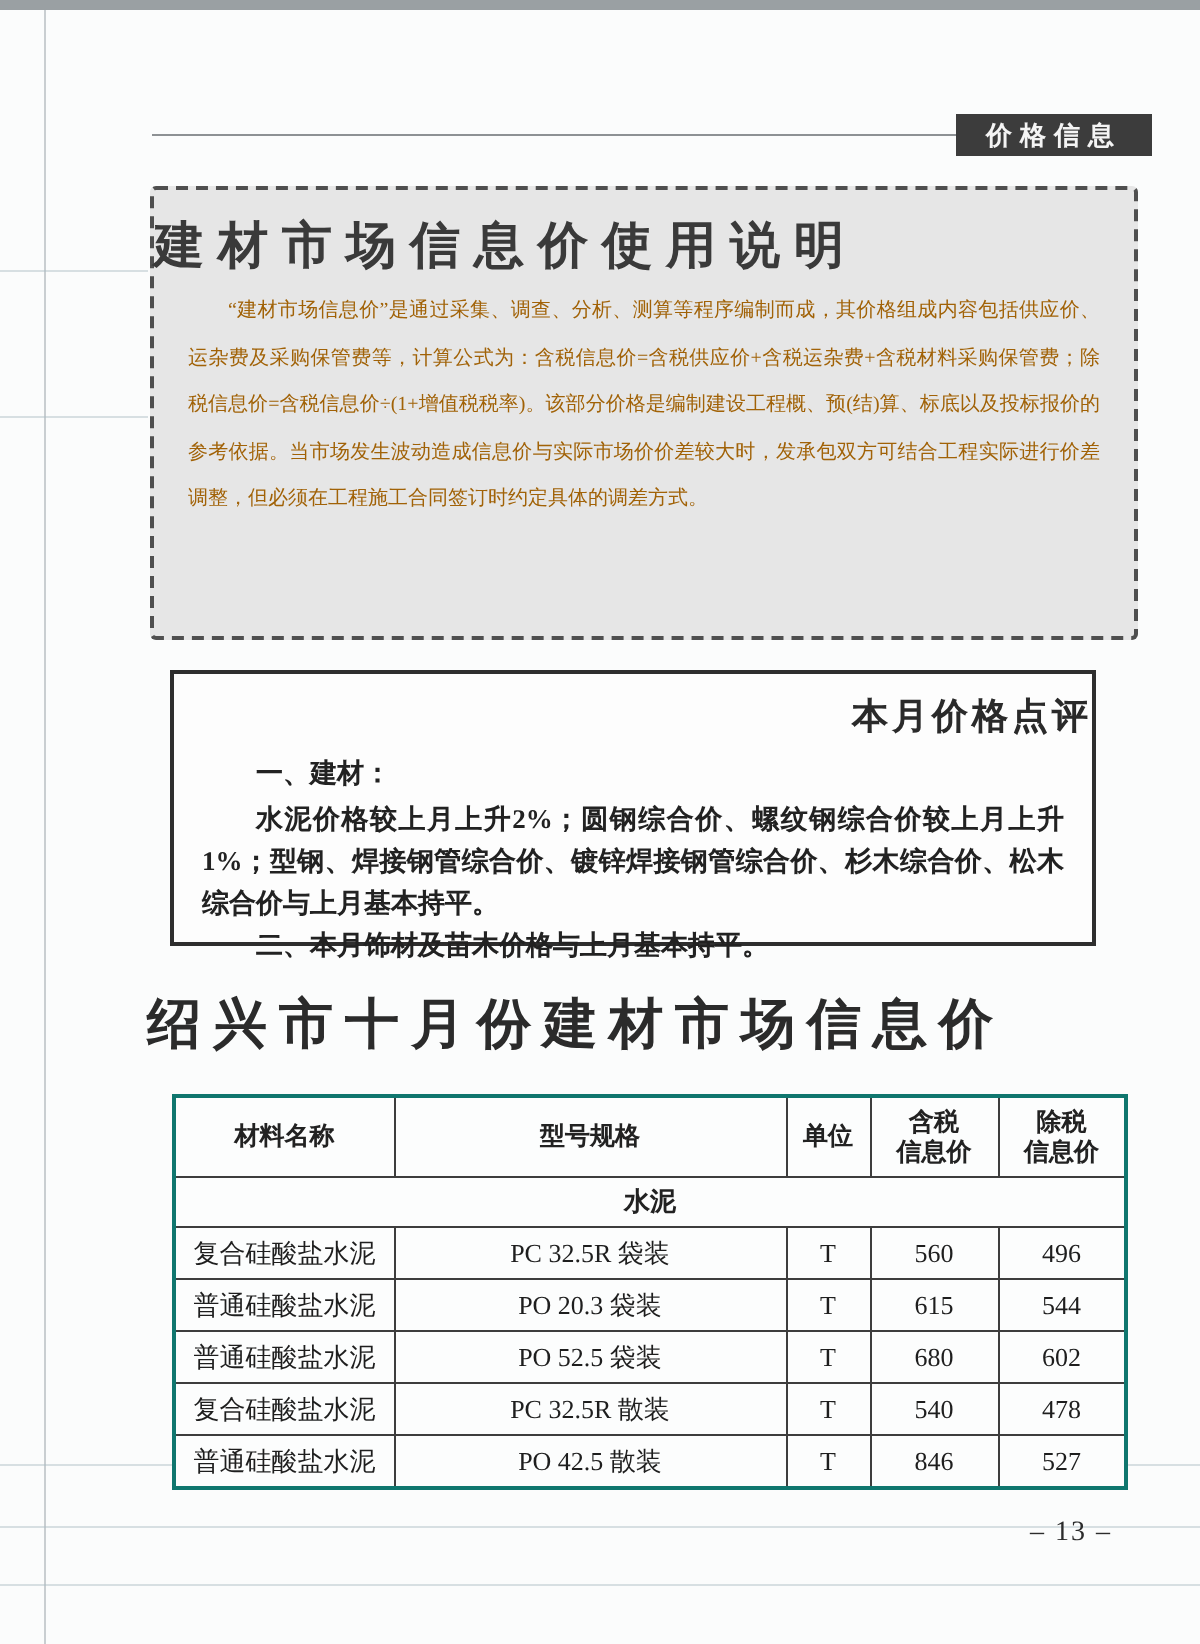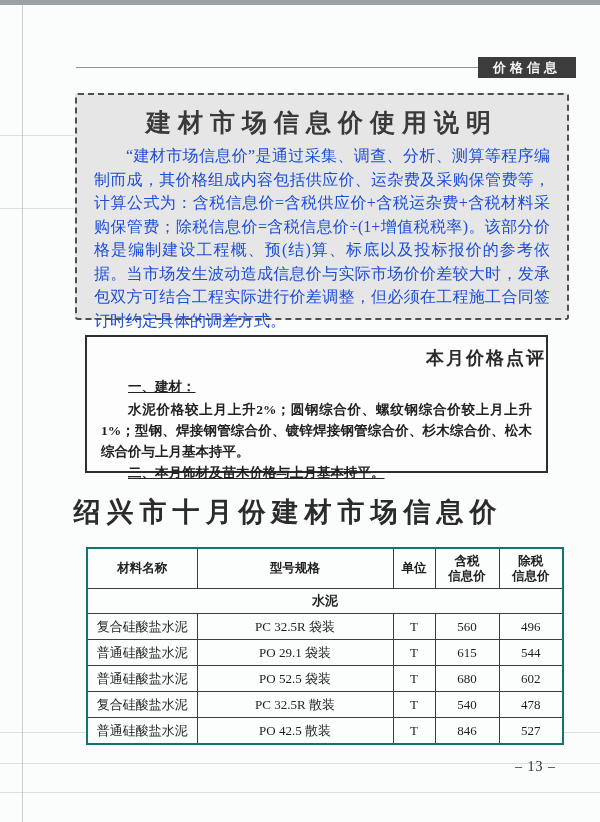--- a/index.html
+++ b/index.html
@@ -33,47 +33,46 @@
 
   
   .usage-box{
     position:absolute;left:75px;top:88px;width:494px;height:227px;
     box-sizing:border-box;
     background:#e6e6e6;
     border:2px dashed #4f4f4f;border-radius:3px;
   }
   .usage-title{
     margin:11px 0 4px 0;
-    text-align:center;
     font-family:"Liberation Sans", sans-serif;
     font-weight:bold;font-size:25px;letter-spacing:7px;
     color:#3a3a3a;
   }
   .usage-body{
     margin:5px 17px 0 17px;
-    font-size:16px;line-height:23.5px;
+    font-size:10px;line-height:23.5px;
     text-align:justify;text-indent:2em;
-    color:#1d4ed8;
+    color:#a16207;
   }
 
   
   .review-box{
     position:absolute;left:85px;top:330px;width:463px;height:138px;
     box-sizing:border-box;
     background:#fdfdfd;
     border:2px solid #2e2e2e;
   }
   .review-title{
     margin:9px 0 6px 0;text-align:right;
     font-family:"Liberation Sans", sans-serif;
     font-weight:bold;font-size:18px;letter-spacing:2px;color:#2a2a2a;
   }
   .review-line{
     margin:0 14px;font-size:13.5px;line-height:21px;
-    text-indent:2em;font-weight:bold;color:#222;text-decoration:underline;
+    text-indent:2em;font-weight:bold;color:#222;
   }
   .review-body{
     margin:2px 14px 0 14px;font-size:13.5px;line-height:21px;
     text-align:justify;text-indent:2em;font-weight:bold;color:#222;
   }
 
   
   .main-title{
     position:absolute;left:28px;top:489px;width:520px;
     text-align:center;
@@ -171,21 +170,21 @@
       </tr>
       <tr>
         <td class="data-cell">复合硅酸盐水泥</td>
         <td class="data-cell">PC 32.5R 袋装</td>
         <td class="data-cell">T</td>
         <td class="data-cell">560</td>
         <td class="data-cell">496</td>
       </tr>
       <tr>
         <td class="data-cell">普通硅酸盐水泥</td>
-        <td class="data-cell">PO 29.1 袋装</td>
+        <td class="data-cell">PO 20.3 袋装</td>
         <td class="data-cell">T</td>
         <td class="data-cell">615</td>
         <td class="data-cell">544</td>
       </tr>
       <tr>
         <td class="data-cell">普通硅酸盐水泥</td>
         <td class="data-cell">PO 52.5 袋装</td>
         <td class="data-cell">T</td>
         <td class="data-cell">680</td>
         <td class="data-cell">602</td>

